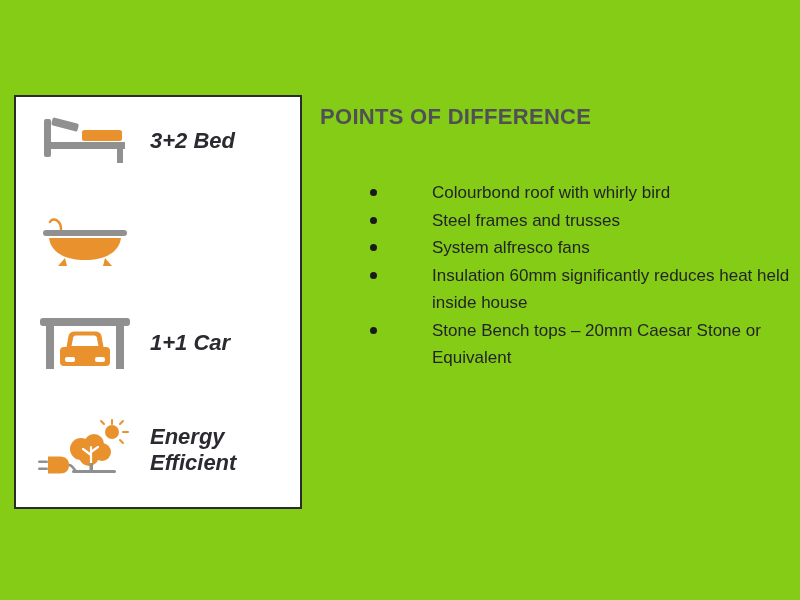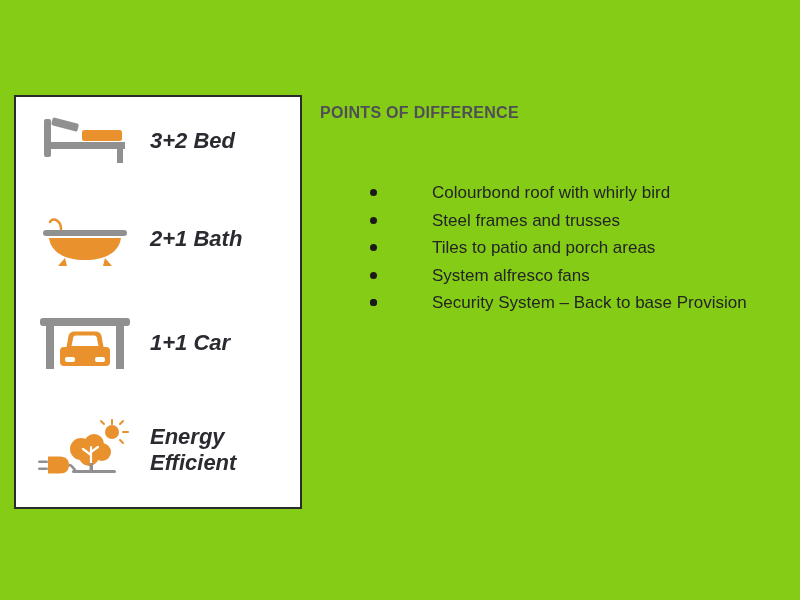--- a/index.html
+++ b/index.html
@@ -44,21 +44,21 @@
     max-width: 112px;
     padding-left: 6px;
   }
 
   
   .pod-title {
     position: absolute;
     left: 320px;
     top: 104px;
     margin: 0;
-    font-size: 16px;
+    font-size: 22px;
     font-weight: bold;
     letter-spacing: 0.3px;
     color: #4f4f55;
   }
   .pod-list {
     position: absolute;
     left: 320px;
     top: 179px;
     width: 472px;
     margin: 0;
@@ -102,21 +102,20 @@
     <div class="feature-row">
       <div class="icon-wrap">
         <svg width="90" height="54" viewBox="0 0 90 54" aria-hidden="true">
           <path d="M21,19 C22,9 13,4 10,10" fill="none" stroke="#E8912D" stroke-width="2.5" stroke-linecap="round"></path>
           <rect x="3" y="18" width="84" height="6" rx="3" fill="#909090"></rect>
           <path d="M9,26 C11,41 26,48 45,48 C64,48 79,41 81,26 Z" fill="#E8912D"></path>
           <path d="M25,46 L18,54 L27,54 Z" fill="#E8912D"></path>
           <path d="M65,46 L72,54 L63,54 Z" fill="#E8912D"></path>
         </svg>
       </div>
-      <div class="feature-label">2+1 Bath</div>
     </div>
 
     <div class="feature-row">
       <div class="icon-wrap">
         <svg width="92" height="58" viewBox="0 0 92 58" aria-hidden="true">
           <rect x="1" y="4" width="90" height="8" rx="3" fill="#909090"></rect>
           <rect x="7" y="12" width="8" height="43" fill="#909090"></rect>
           <rect x="77" y="12" width="8" height="43" fill="#909090"></rect>
           <path d="M27,36 L29.5,22 Q30.5,17.5 35.5,17.5 L56.5,17.5 Q61.5,17.5 62.5,22 L65,36 Z" fill="#E8912D"></path>
           <path d="M32.5,32 L34.3,23.2 Q34.7,21.5 36.7,21.5 L55.3,21.5 Q57.3,21.5 57.7,23.2 L59.5,32 Z" fill="#ffffff"></path>
@@ -164,28 +163,25 @@
     <li>
       <span class="dot"></span>
       <span>Colourbond roof with whirly bird</span>
     </li>
     <li>
       <span class="dot"></span>
       <span>Steel frames and trusses</span>
     </li>
     <li>
       <span class="dot"></span>
-      <span>Tiles to patio and porch areas</span>
-    </li>
-    <li>
-      <span class="dot"></span>
       <span>System alfresco fans</span>
     </li>
     <li>
       <span class="dot"></span>
+      <span>Insulation 60mm significantly reduces heat held inside house</span>
     </li>
     <li>
       <span class="dot"></span>
-      <span>Security System – Back to base Provision</span>
+      <span>Stone Bench tops – 20mm Caesar Stone or Equivalent</span>
     </li>
   </ul>
 
 </div>
 
 </body></html>

